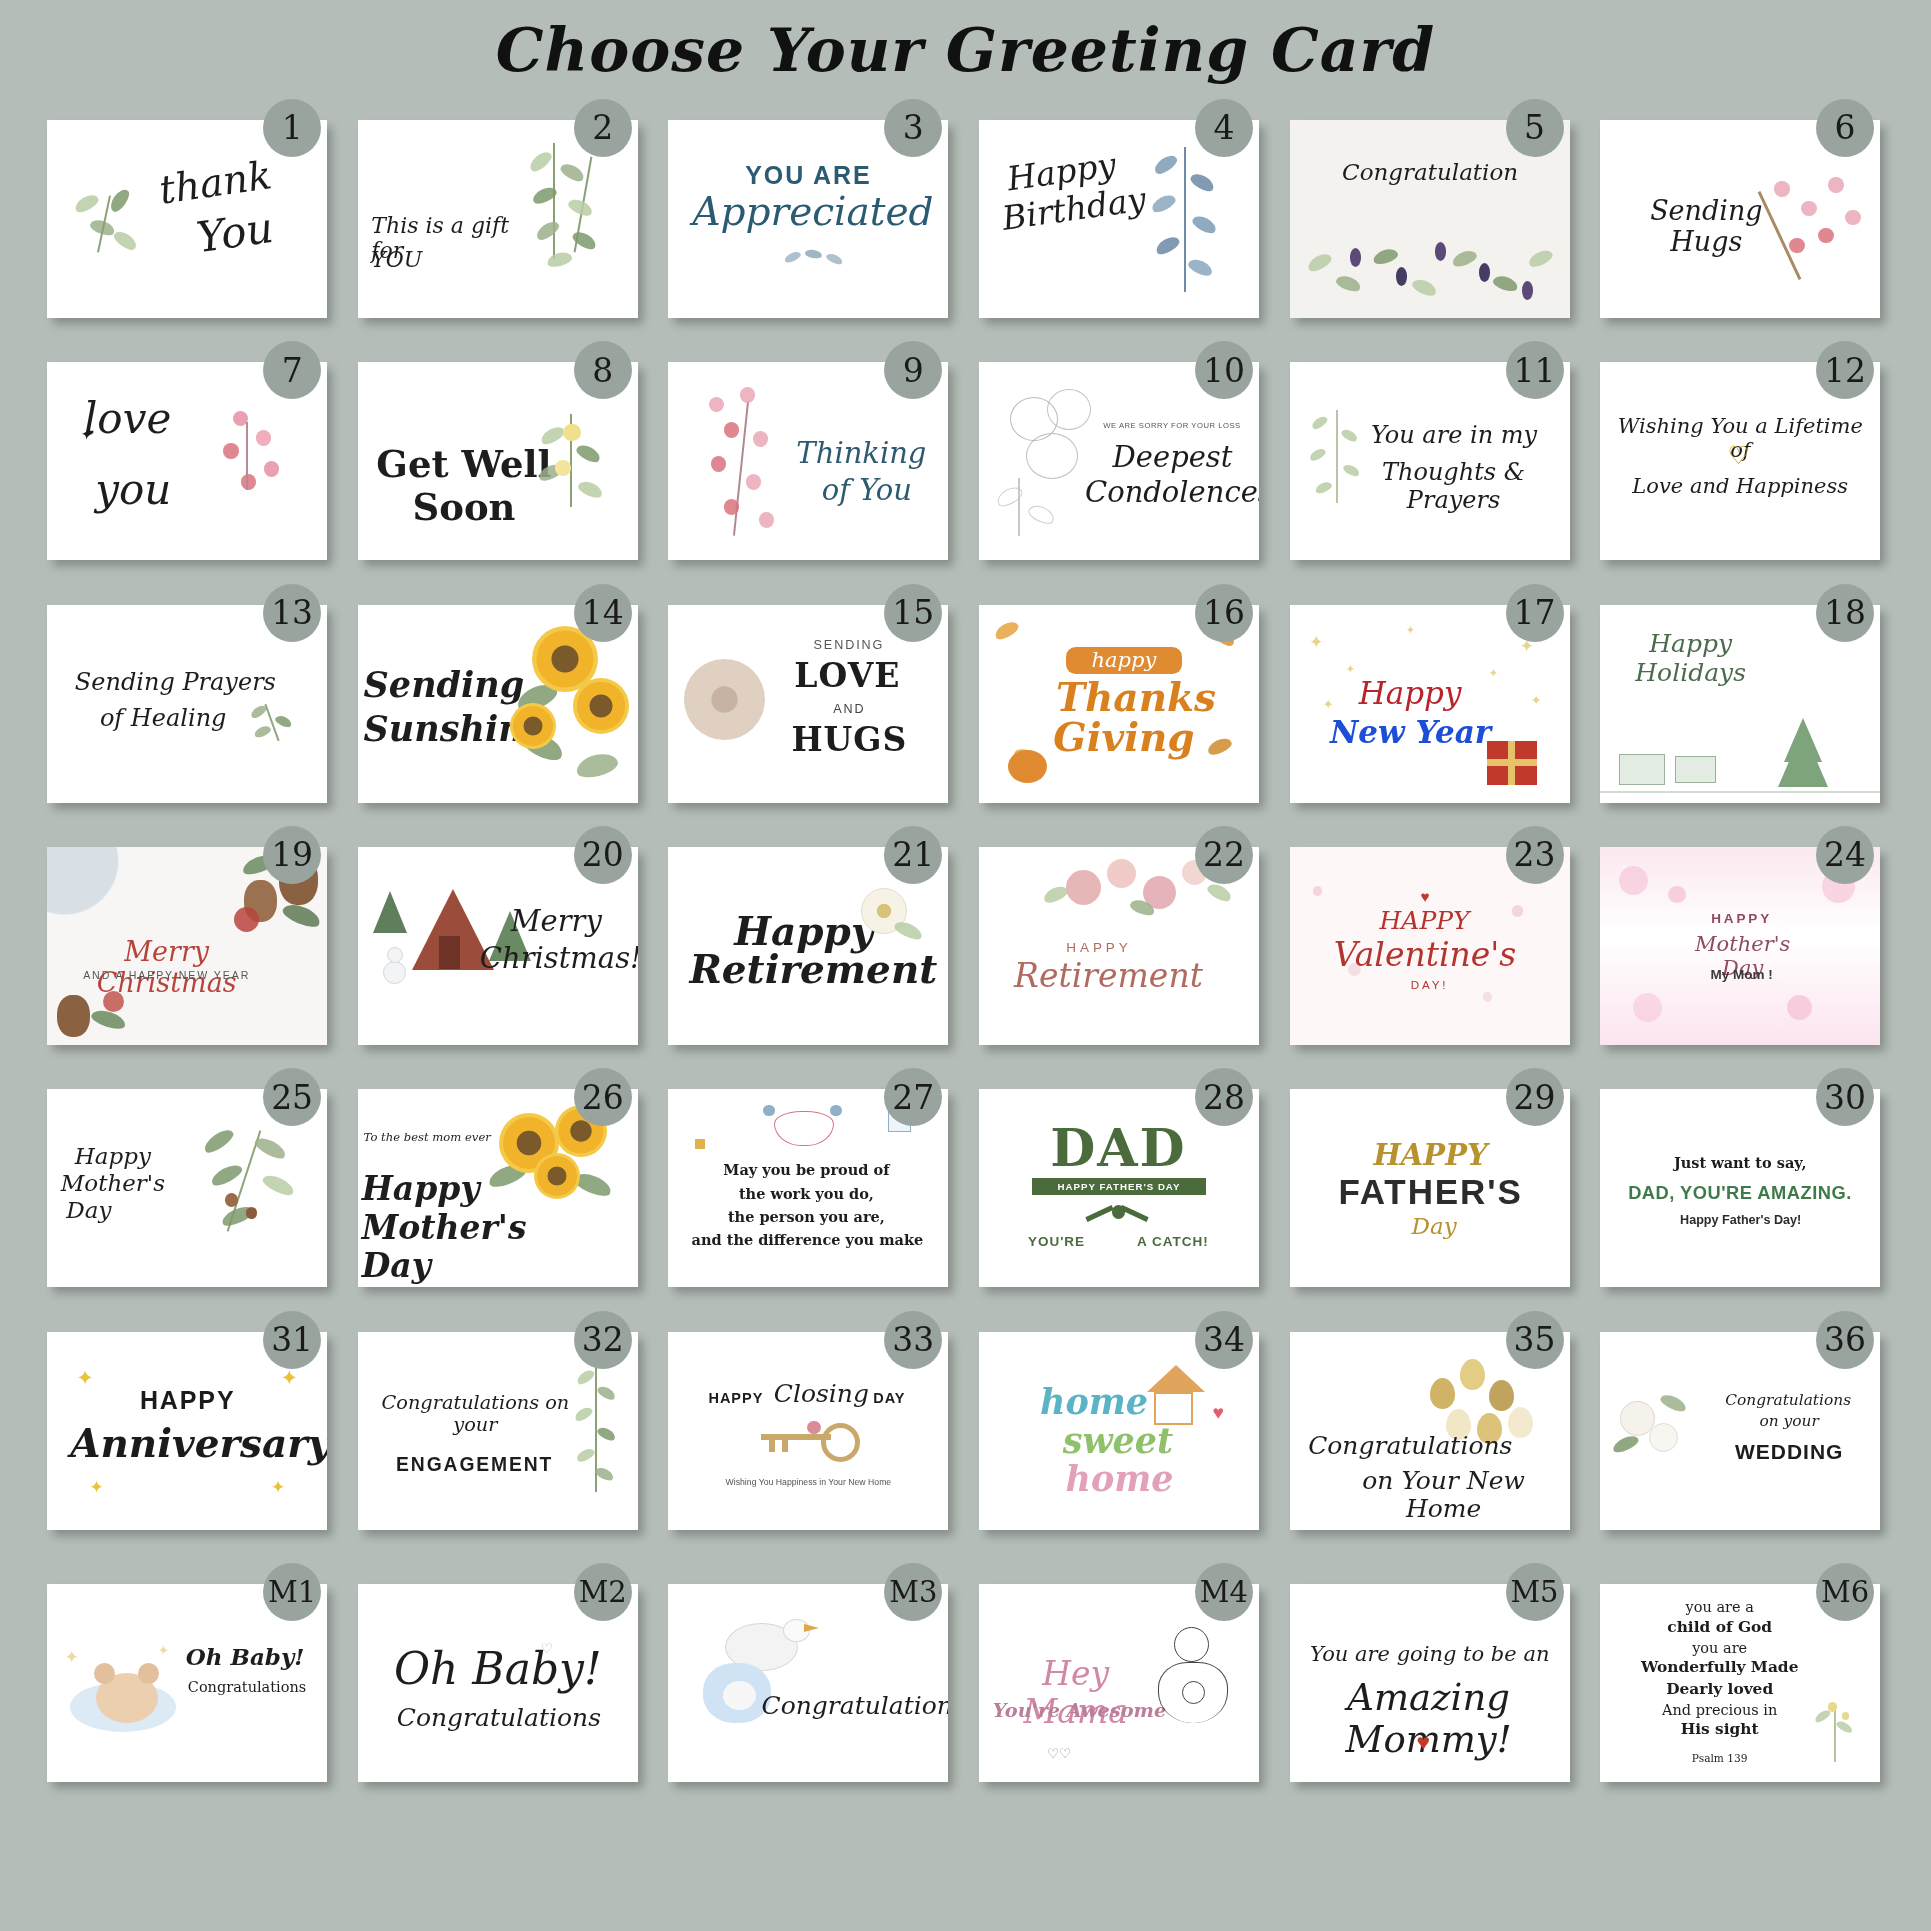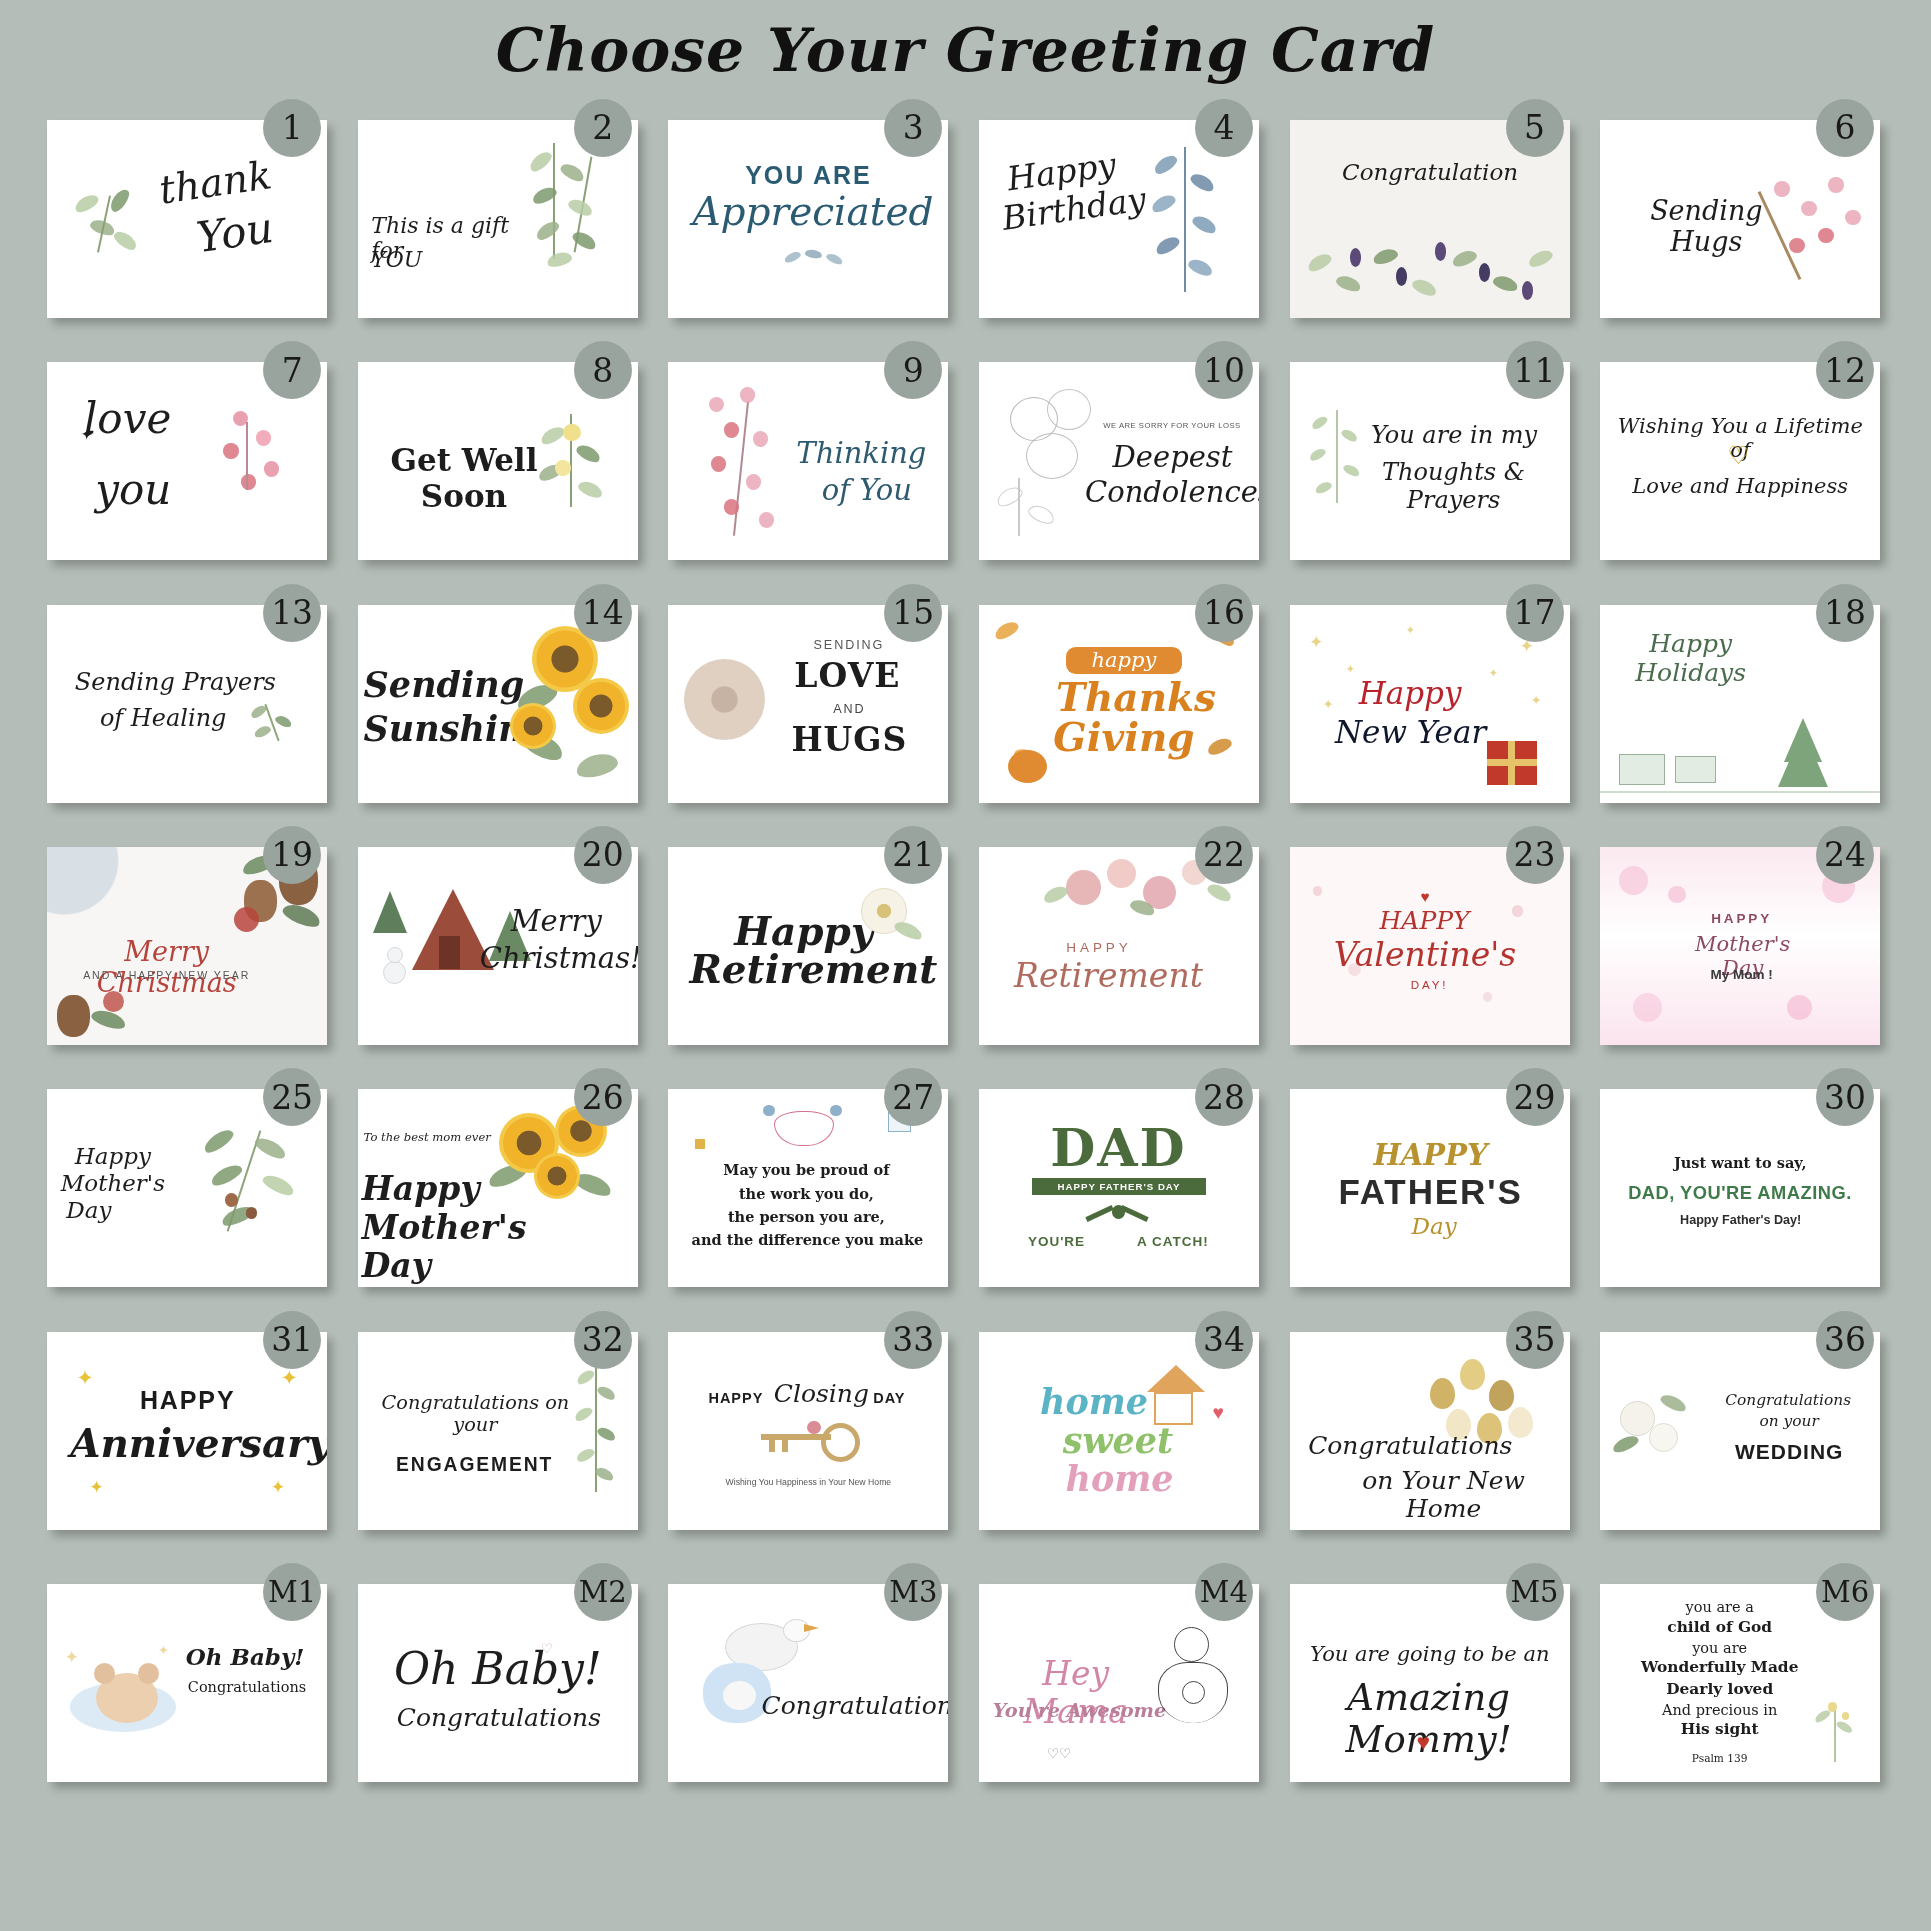--- a/index.html
+++ b/index.html
@@ -274,21 +274,21 @@
           <div class="stem" style="left:42px; top:21px; height:68px; background:#b88b94;"></div>
         </div>
       </div>
     </div>
     <div class="badge">7</div>
   </div>
 
   <div class="cell">
     <div class="card">
       <div class="inner">
-        <div class="txt serif" style="left:9.7px; top:81px; width:193px; font-size:31px; font-weight:bold; font-style:normal;">Get Well Soon</div>
+        <div class="txt serif" style="left:9.7px; top:81px; width:193px; font-size:37px; font-weight:bold; font-style:normal;">Get Well Soon</div>
         <div class="leafgrp" style="right:9.7px; top:46px; width:106px; height:106px;">
           <div class="stem" style="left:48px; top:5.8px; height:93px;"></div>
           <div class="leaf lt" style="left:17.4px; top:21px; transform:rotate(-30deg);"></div>
           <div class="leaf dk" style="left:54px; top:39px; transform:rotate(28deg);"></div>
           <div class="leaf" style="left:15.4px; top:58px; transform:rotate(-25deg);"></div>
           <div class="leaf lt" style="left:56px; top:75px; transform:rotate(24deg);"></div>
           <div class="dot" style="left:41px; top:15.4px; width:17.4px; height:17.4px; background:#f0e08c;"></div>
           <div class="dot" style="left:33px; top:52px; width:15.4px; height:15.4px; background:#f3e59d;"></div>
         </div>
       </div>
@@ -432,21 +432,21 @@
     <div class="card">
       <div class="inner">
         <div class="star" style="left:19.3px; top:29px;">✦</div>
         <div class="star" style="left:56px; top:58px; font-size:11.6px;">✦</div>
         <div class="star" style="left:33px; top:93px; font-size:13.5px;">✦</div>
         <div class="star" style="left:230px; top:33px;">✦</div>
         <div class="star" style="left:199px; top:62px; font-size:11.6px;">✦</div>
         <div class="star" style="left:241px; top:89px; font-size:13.5px;">✦</div>
         <div class="star" style="left:116px; top:19.3px; font-size:11.6px;">✦</div>
         <div class="txt script" style="left:48px; top:71px; width:145px; font-size:31px; color:#b8232c;">Happy</div>
-        <div class="txt script" style="left:39px; top:110px; width:164px; font-size:31px; color:#0f172a;">New Year</div>
+        <div class="txt script" style="left:39px; top:110px; width:164px; font-size:31px; color:#1d4ed8;font-weight:bold;">New Year</div>
         <div style="position:absolute; right:33px; bottom:17.4px; width:50px; height:44px; background:#c0392b;">
           <div style="position:absolute; left:21px; top:0; width:7.7px; height:44px; background:#e6c36a;"></div>
           <div style="position:absolute; left:0; top:17.4px; width:50px; height:7.7px; background:#e6c36a;"></div>
         </div>
       </div>
     </div>
     <div class="badge">17</div>
   </div>
 
   <div class="cell">

